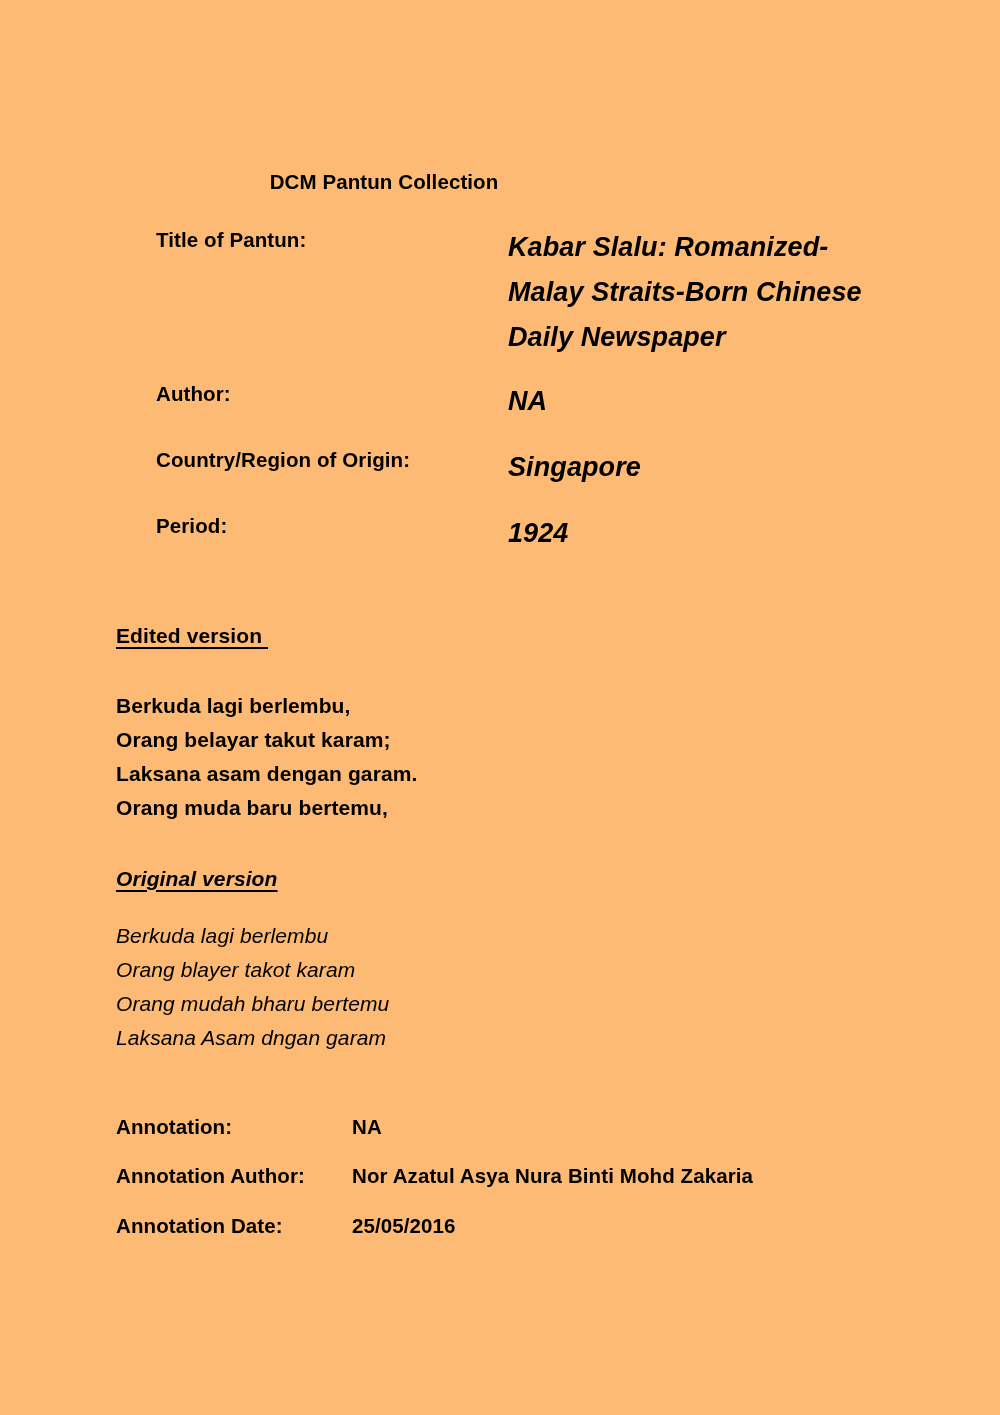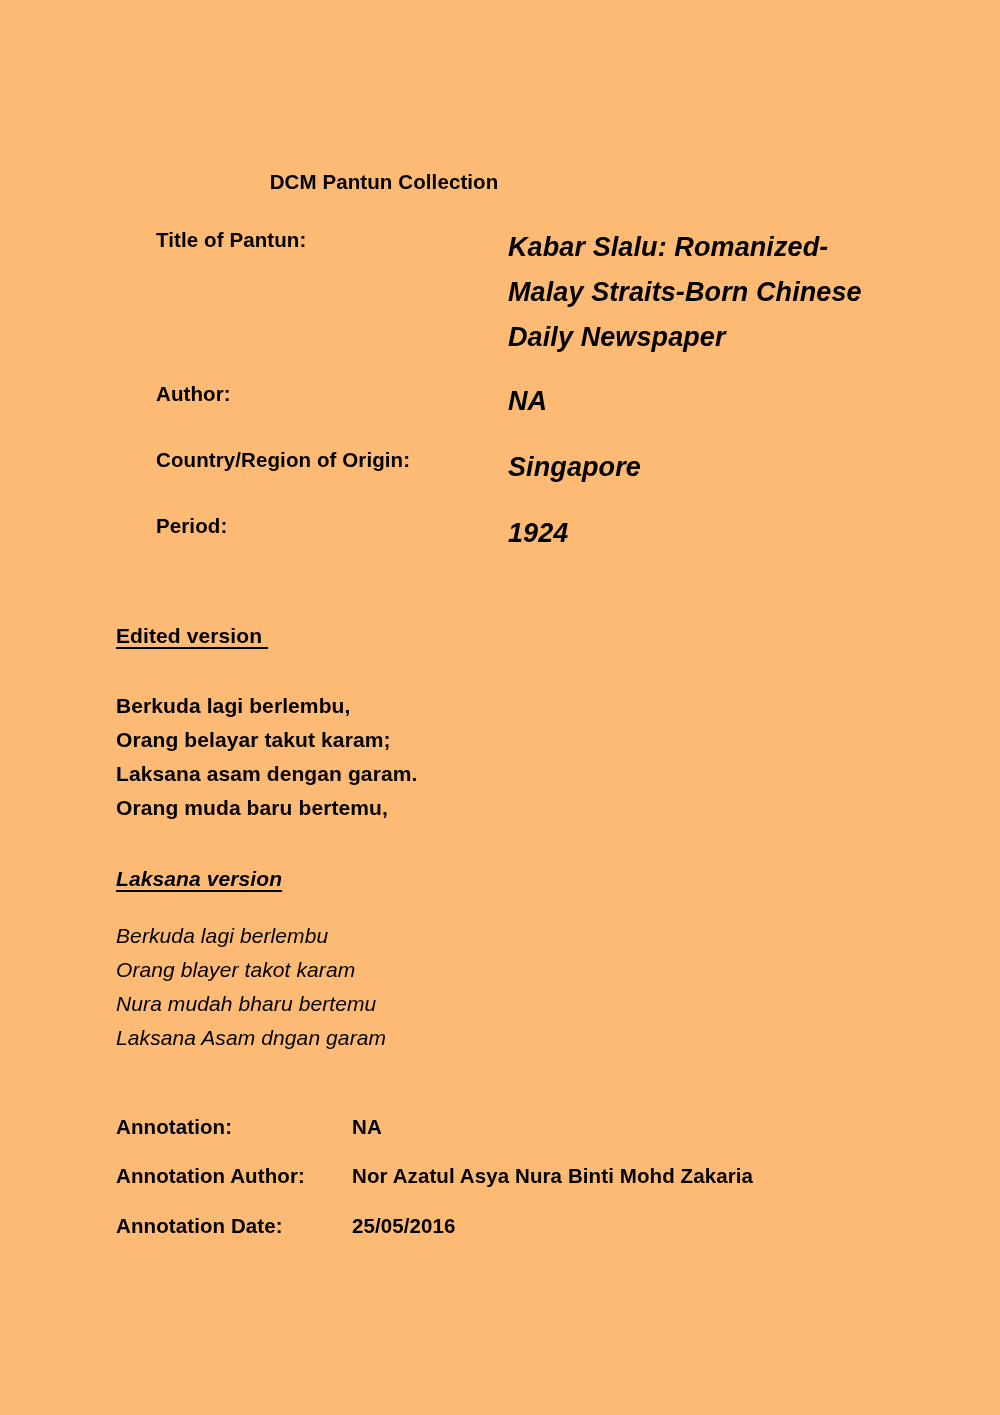--- a/index.html
+++ b/index.html
@@ -197,27 +197,27 @@
     </div>
 
     <div class="verse edited">
       <div class="verse-line">Berkuda lagi berlembu,</div>
       <div class="verse-line">Orang belayar takut karam;</div>
       <div class="verse-line">Laksana asam dengan garam.</div>
       <div class="verse-line">Orang muda baru bertemu,</div>
     </div>
 
     <div class="original-heading-wrap">
-      <span class="section-heading italic">Laksana version</span>
+      <span class="section-heading italic">Original version</span>
     </div>
 
     <div class="verse original">
       <div class="verse-line">Berkuda lagi berlembu</div>
       <div class="verse-line">Orang blayer takot karam</div>
-      <div class="verse-line">Nura mudah bharu bertemu</div>
+      <div class="verse-line">Orang mudah bharu bertemu</div>
       <div class="verse-line">Laksana Asam dngan garam</div>
     </div>
 
     <div class="annot-block">
 
       <div class="annot-row">
         <div class="annot-label">Annotation:</div>
         <div class="annot-value">NA</div>
       </div>
 

